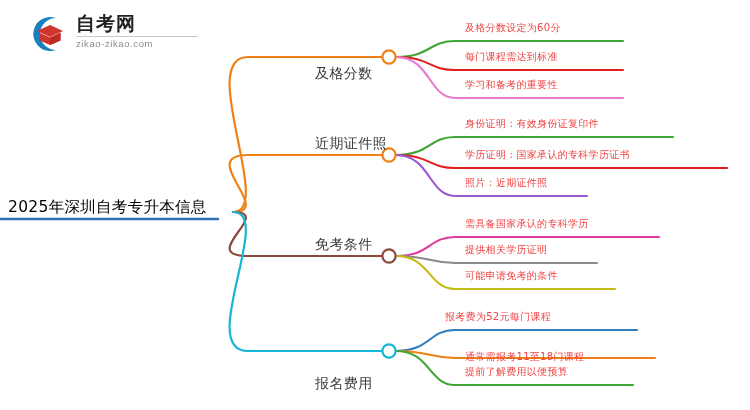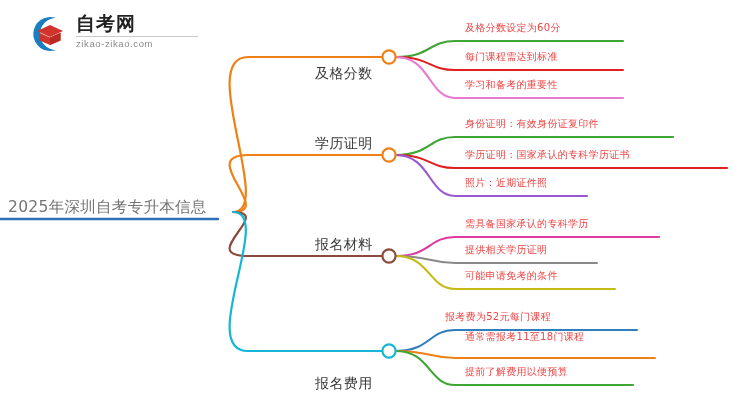--- a/index.html
+++ b/index.html
@@ -64,21 +64,21 @@
   }
   
   .lbl {
     position: absolute;
     white-space: nowrap;
     color: #3b3b3b;
     font-family: "DejaVu Sans", "Liberation Sans", sans-serif;
   }
   .root-label {
     font-size: 15.5px;
-    color: #737373;
+    color: #000000;
     left: 8px;
     top: 197px;
     letter-spacing: 0.3px;
   }
   .branch-label {
     font-size: 14px;
     letter-spacing: 0.4px;
     color: #3a3a3a;
   }
   .leaf-label {
@@ -133,25 +133,25 @@
       <circle cx="389" cy="351" r="6.6" fill="#ffffff" stroke="#16b6d6" stroke-width="2.2"></circle>
     </g>
 </svg>
 
 <div id="labels">
   <div class="lbl root-label">2025年深圳自考专升本信息</div>
 <div class="lbl branch-label" style="left: 315px; top: 37px; margin-top: 28px;">及格分数</div>
     <div class="lbl leaf-label" style="left: 465px; top: 21px;">及格分数设定为60分</div>
     <div class="lbl leaf-label" style="left: 465px; top: 50px;">每门课程需达到标准</div>
     <div class="lbl leaf-label" style="left: 465px; top: 78px;">学习和备考的重要性</div>
-    <div class="lbl branch-label" style="left: 315px; top: 135px;">学历证明</div>
+    <div class="lbl branch-label" style="left: 315px; top: 135px;">近期证件照</div>
     <div class="lbl leaf-label" style="left: 465px; top: 117px;">身份证明：有效身份证复印件</div>
     <div class="lbl leaf-label" style="left: 465px; top: 148px;">学历证明：国家承认的专科学历证书</div>
     <div class="lbl leaf-label" style="left: 465px; top: 176px;">照片：近期证件照</div>
-    <div class="lbl branch-label" style="left: 315px; top: 236px;">报名材料</div>
+    <div class="lbl branch-label" style="left: 315px; top: 236px;">免考条件</div>
     <div class="lbl leaf-label" style="left: 465px; top: 217px; text-align: center;">需具备国家承认的专科学历</div>
     <div class="lbl leaf-label" style="left: 465px; top: 243px;">提供相关学历证明</div>
     <div class="lbl leaf-label" style="left: 465px; top: 269px; text-align: center;">可能申请免考的条件</div>
     <div class="lbl branch-label" style="left: 315px; top: 331px; margin-top: 44px;">报名费用</div>
     <div class="lbl leaf-label" style="left: 445px; top: 310px;">报考费为52元每门课程</div>
-    <div class="lbl leaf-label" style="left: 465px; top: 330px;">通常需报考11至18门课程</div>
+    <div class="lbl leaf-label" style="left: 465px; top: 350px;">通常需报考11至18门课程</div>
     <div class="lbl leaf-label" style="left: 465px; top: 365px;">提前了解费用以便预算</div>
   </div>
 
 </body></html>

